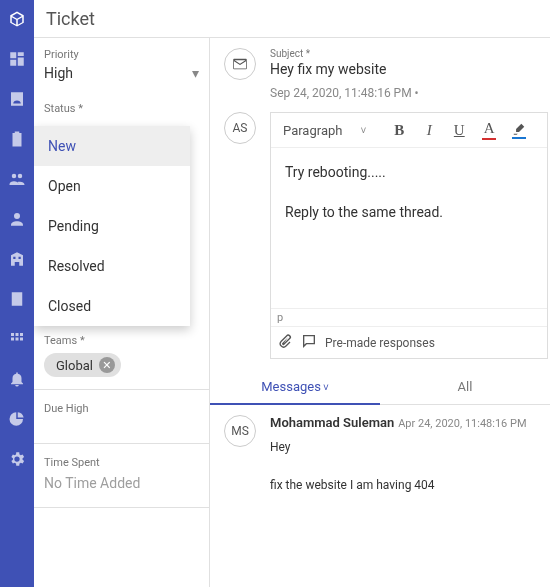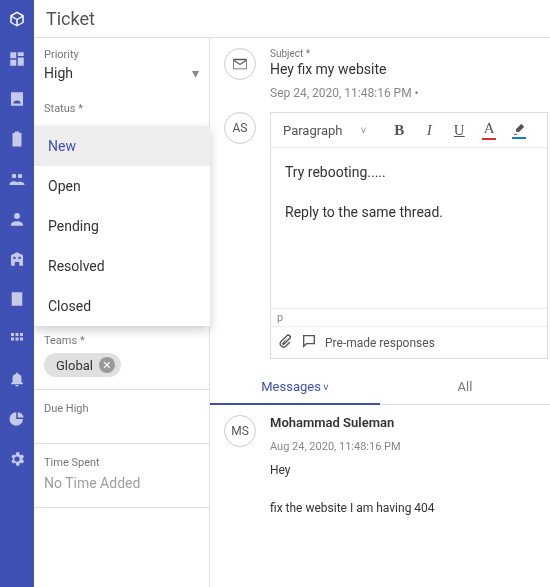--- a/index.html
+++ b/index.html
@@ -12,21 +12,21 @@
 .main { flex: 1; display: flex; flex-direction: column; }
 .header { height: 38px; border-bottom: 1px solid #e0e0e0; display: flex; align-items: center; padding: 0 12px; font-size: 18px; color: #555; }
 .content { flex: 1; display: flex; overflow: hidden; }
 .sidebar { width: 176px; border-right: 1px solid #e0e0e0; padding: 10px 10px 0 10px; position: relative; }
 .field { margin-bottom: 18px; }
 .field-label { font-size: 11px; color: #777; margin-bottom: 2px; }
 .field-value { font-size: 14px; color: #333; padding: 2px 0; }
 .select-row { display: flex; align-items: center; justify-content: space-between; border-bottom: 1px solid transparent; }
 .dd-arrow { color: #888; }
 .status-partial { font-size: 11px; color: #777; height: 10px; overflow: hidden; }
-.dropdown { position: absolute; left: 0; top: 88px; width: 176px; background: #fff; box-shadow: 0 4px 10px rgba(0,0,0,0.2); z-index: 10; }
+.dropdown { position: absolute; left: 0; top: 88px; width: 156px; background: #fff; box-shadow: 0 4px 10px rgba(0,0,0,0.2); z-index: 10; }
 .dropdown .opt { padding: 12px 14px; font-size: 14px; color: #333; cursor: pointer; }
 .dropdown .opt.selected { background: #eeeeee; color: #3f51b5; }
 .chip { display: inline-flex; align-items: center; background: #e0e0e0; border-radius: 16px; padding: 4px 6px 4px 12px; font-size: 13px; gap: 6px; }
 .chip .x { width: 16px; height: 16px; border-radius: 50%; background: #999; color: #fff; display: flex; align-items: center; justify-content: center; font-size: 11px; }
 .divider { border-top: 1px solid #e0e0e0; margin: 12px -10px; }
 .placeholder { color: #9e9e9e; font-size: 14px; padding: 4px 0; }
 .panel { flex: 1; display: flex; flex-direction: column; overflow: hidden; }
 .msg-head { display: flex; align-items: flex-start; padding: 10px 14px 4px 14px; gap: 14px; }
 .avatar { width: 32px; height: 32px; border: 1px solid #ccc; border-radius: 50%; display: flex; align-items: center; justify-content: center; font-size: 12px; color: #555; flex-shrink: 0; }
 .avatar.ic svg { width: 18px; height: 18px; fill: #555; }
@@ -48,21 +48,21 @@
 .path-row { border-top: 1px solid #eee; font-size: 11px; color: #888; padding: 2px 6px; }
 .resp-row { display: flex; align-items: center; gap: 8px; padding: 6px 6px; border-top: 1px solid #eee; color: #555; font-size: 12px; }
 .resp-row svg { width: 16px; height: 16px; fill: #555; }
 .tabs { display: flex; border-bottom: 1px solid #e0e0e0; margin-top: 10px; }
 .tab { flex: 1; text-align: center; padding: 10px 0; font-size: 13px; color: #777; position: relative; }
 .tab.active { color: #3f51b5; }
 .tab.active::after { content: ""; position: absolute; left: 0; right: 0; bottom: -1px; height: 2px; background: #3f51b5; }
 .tab .chev { font-size: 10px; margin-left: 2px; }
 .thread { padding: 10px 14px; display: flex; gap: 14px; }
 .thread-body { flex: 1; }
-.thread-head { display: flex; align-items: flex-start; gap: 10px; flex-direction: column; }
+.thread-head { display: flex; align-items: flex-end; gap: 4px; }
 .author { font-size: 13px; font-weight: 600; color: #333; }
 .thread-time { font-size: 11px; color: #888; }
 .thread-text { font-size: 12px; color: #333; margin-top: 10px; }
 .thread-text p { margin-bottom: 24px; }
 </style>
 </head>
 <body>
 
 <div class="app">
   <div class="navrail">
@@ -228,21 +228,21 @@
             <span>Messages</span><span class="chev">˅</span>
           </div>
           <div class="tab">All</div>
         </div>
 
         <div class="thread">
           <div class="avatar">MS</div>
           <div class="thread-body">
             <div class="thread-head">
               <span class="author">Mohammad Suleman</span>
-              <span class="thread-time">Aug 24, 2020, 11:48:16 PM</span>
+              <span class="thread-time">Apr 24, 2020, 11:48:16 PM</span>
             </div>
             <div class="thread-text">
               <p>Hey</p>
               <p>fix the website I am having 404</p>
             </div>
           </div>
         </div>
       </div>
     </div>
   </div>

